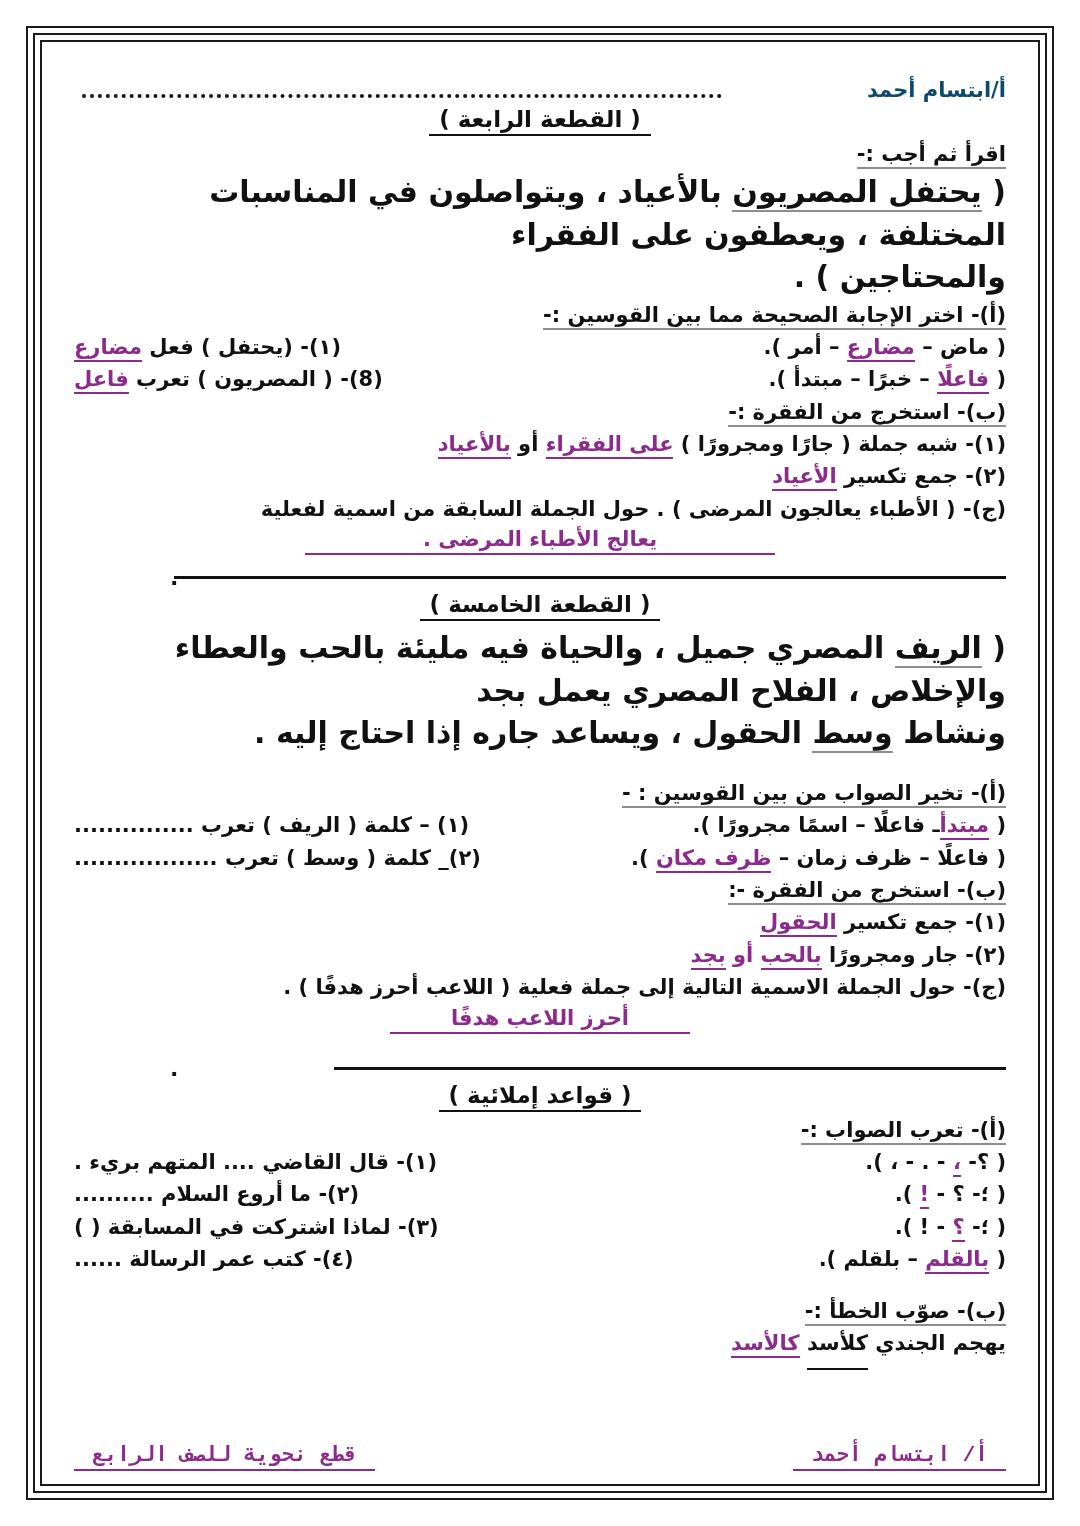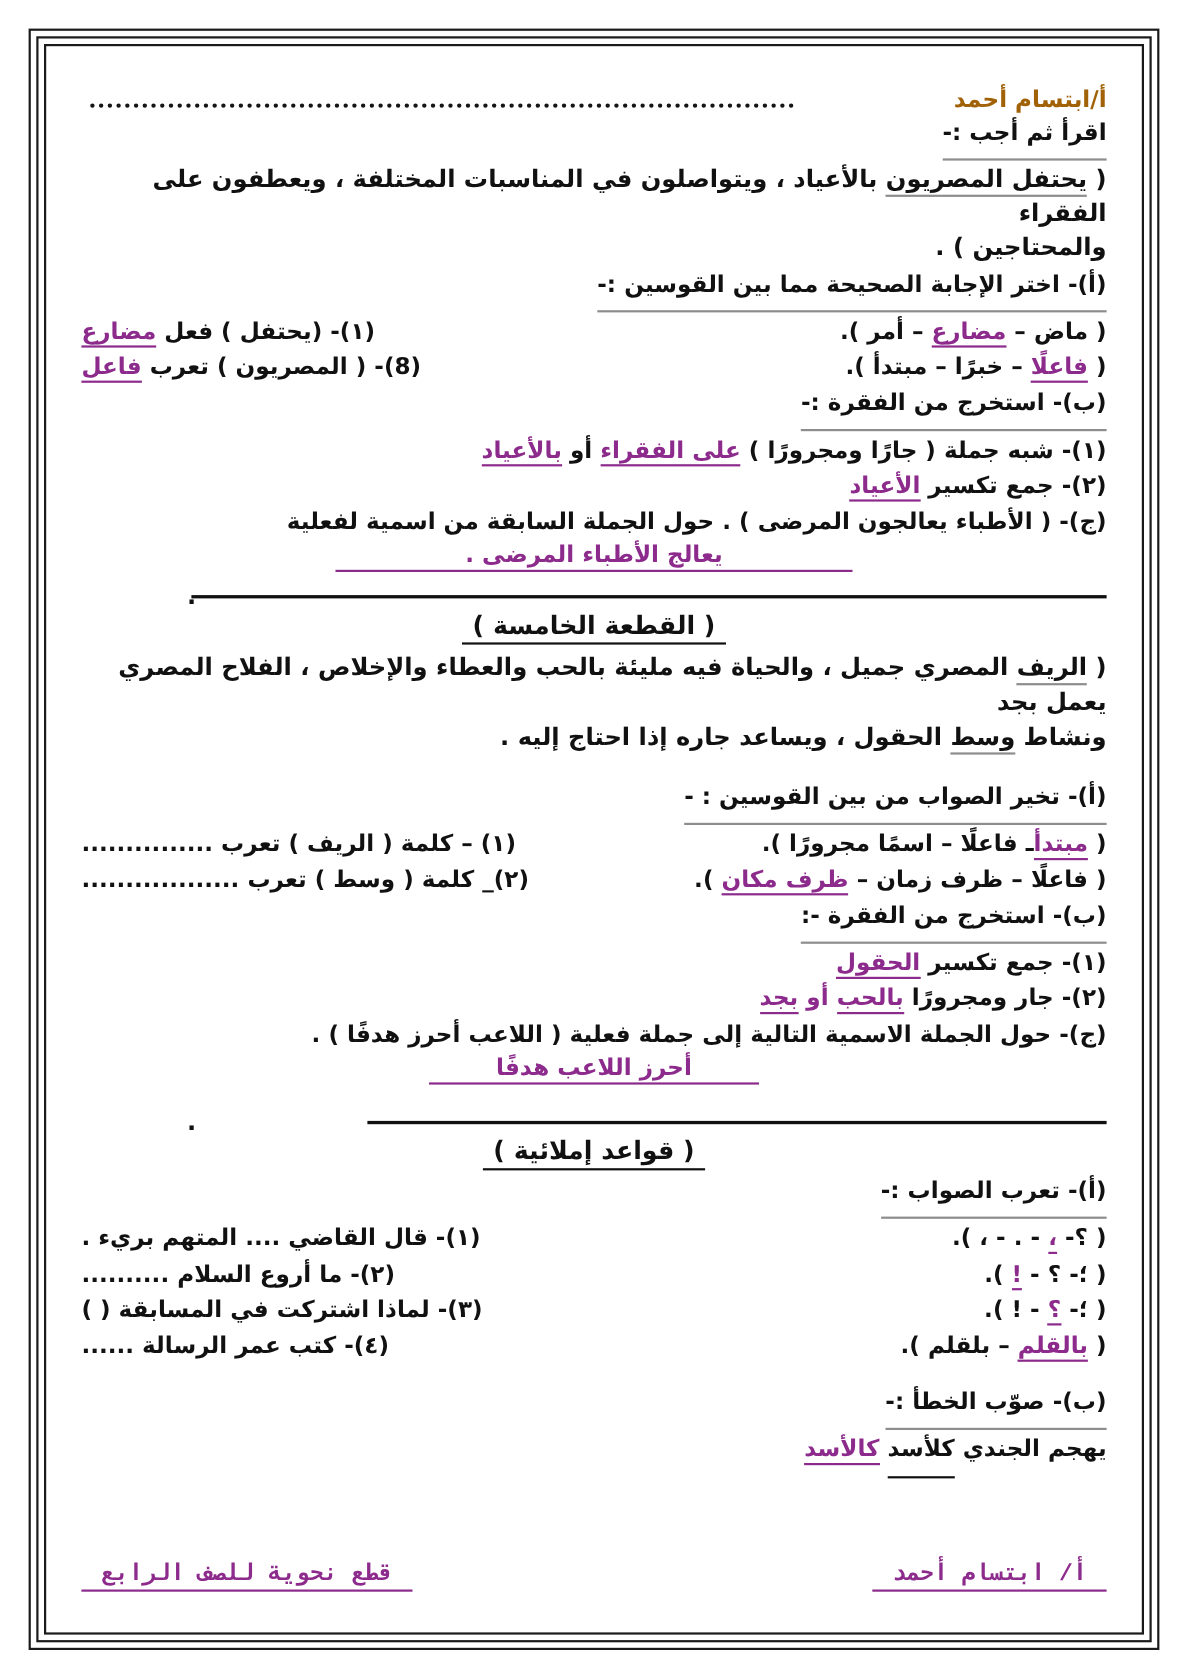--- a/index.html
+++ b/index.html
@@ -69,21 +69,21 @@
     margin-bottom: 2px;
   }
   .dotted-rule {
     flex: 1 1 auto;
     border-bottom: 4px dotted #151515;
     height: 0;
     margin: 0 14px 6px 8px;
     max-width: 640px;
   }
   .teacher-top {
-    color: #a16207;
+    color: #0c4a6e;
     font-weight: bold;
     font-size: 21px;
     white-space: nowrap;
     padding-left: 18px;
     padding-bottom: 2px;
   }
 
   
   .passage-title {
     text-align: center;
@@ -99,27 +99,27 @@
   }
 
   .sec-head {
     font-weight: bold;
     font-size: 21px;
     color: #111;
     margin: 4px 0 2px 0;
   }
   .sec-head span.u {
     border-bottom: 2.5px solid #8d8d8d;
-    padding-bottom: 12px;
+    padding-bottom: 1px;
     display: inline-block;
   }
 
   .para {
     font-weight: bold;
-    font-size: 22px;
+    font-size: 30px;
     color: #111;
     line-height: 1.42;
     margin: 2px 0 4px 0;
     text-align: right;
   }
   .para .ul-gray {
     border-bottom: 2px solid #8d8d8d;
     padding-bottom: 1px;
   }
 
@@ -229,20 +229,23 @@
   <div class="frame-mid"></div>
   <div class="frame-inner"></div>
 
   <div class="content">
 
     <div class="top-row">
       <div class="dotted-rule"></div>
       <div class="teacher-top">أ/ابتسام أحمد</div>
     </div>
 
+    <div class="passage-title">
+      <span class="ttl">( القطعة الرابعة )</span>
+    </div>
 
     <div class="sec-head">
       <span class="u">اقرأ ثم أجب :-</span>
     </div>
 
     <div class="para">
       <span>( </span><span class="ul-gray">يحتفل المصريون</span><span> بالأعياد ، ويتواصلون في المناسبات المختلفة ، ويعطفون على الفقراء</span>
       <div>والمحتاجين ) .</div>
     </div>
 

